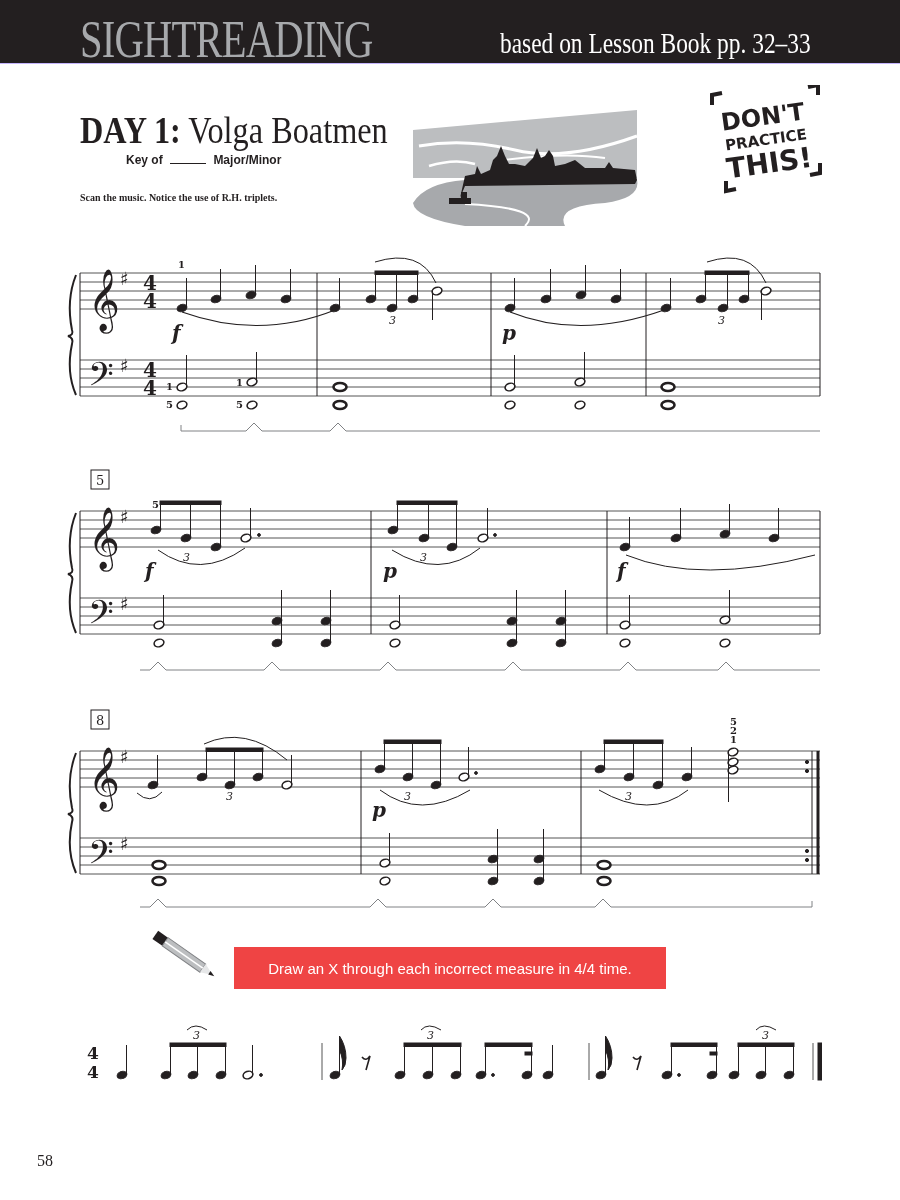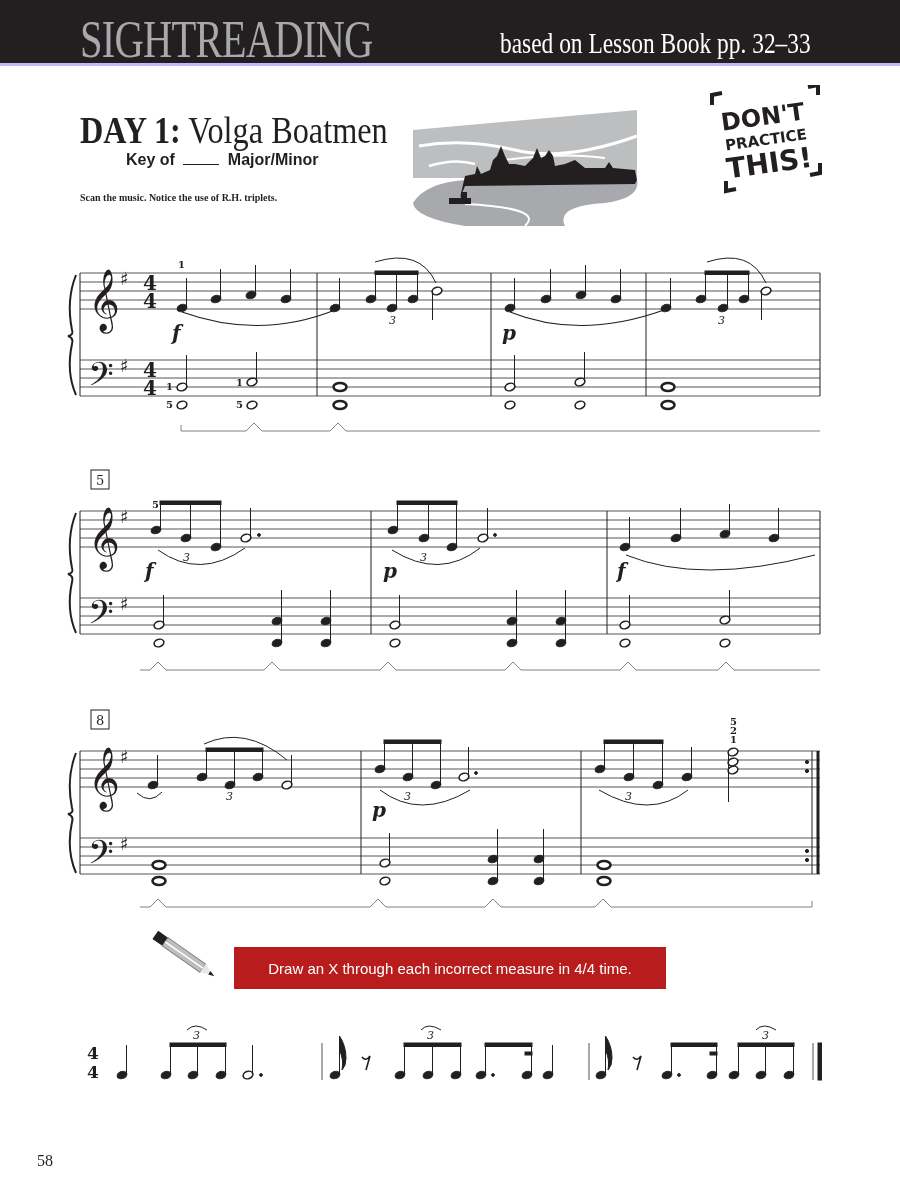--- a/index.html
+++ b/index.html
@@ -1,30 +1,30 @@
 <!DOCTYPE html>
 <html><head>
 <meta charset="utf-8">
 <style>
   html, body { margin:0; padding:0; background:#fff; }
   body { width:900px; height:1200px; position:relative; overflow:hidden; font-family:"Liberation Serif", serif; color:#231f20; }
-  .header-bar { position:absolute; left:0; top:0; width:900px; height:63px; background:#231f20; border-bottom:3px solid #c4b5fd;text-align:center; }
+  .header-bar { position:absolute; left:0; top:0; width:900px; height:63px; background:#231f20; border-bottom:1px solid #c4b5fd;text-align:center; }
   .header-title { position:absolute; left:80px; top:14px; font-family:"Liberation Serif", serif; font-size:52px; line-height:52px; color:#a7a9ac; letter-spacing:-1px; transform:scaleX(0.78); transform-origin:left top; font-weight:normal; }
   .header-sub { position:absolute; left:500px; top:28px; font-family:"Liberation Serif", serif; font-size:30px; line-height:30px; color:#fff; transform:scaleX(0.78); transform-origin:left top; white-space:nowrap; }
   .day-title { position:absolute; left:80px; top:110px; font-size:38px; line-height:40px; white-space:nowrap; transform:scaleX(0.85); transform-origin:left top; }
   .day-title b { font-weight:bold; }
-  .key-line { position:absolute; left:126px; top:151px; font-family:"Liberation Sans", sans-serif; font-weight:bold; font-size:16px; white-space:nowrap; }
+  .key-line { position:absolute; left:126px; top:151px; font-family:"Liberation Sans", sans-serif; font-weight:bold; font-size:12px; white-space:nowrap; }
   .key-blank { display:inline-block; width:36px; border-bottom:1.5px solid #231f20; margin:0 4px; height:12px; }
   .instructions { position:absolute; left:80px; top:190px; font-size:10px; font-weight:bold; line-height:16px; width:340px; }
   .illustration { position:absolute; left:405px; top:108px; }
   .dont-practice { position:absolute; left:700px; top:85px; }
   .music { position:absolute; left:0; top:0; }
   .page-number { position:absolute; left:37px; top:1152px; font-size:16px; }
   .pencil { position:absolute; left:148px; top:928px; }
-  .draw-box { position:absolute; left:234px; top:947px; width:432px; height:42px; background:#b91c1c; color:#fff; font-family:"Liberation Sans", sans-serif; font-size:15px; display:flex; align-items:center; justify-content:center; white-space:nowrap; }
+  .draw-box { position:absolute; left:234px; top:947px; width:432px; height:42px; background:#ef4444; color:#fff; font-family:"Liberation Sans", sans-serif; font-size:15px; display:flex; align-items:center; justify-content:center; white-space:nowrap; }
 </style>
 </head>
 <body>
 
 <div class="header-bar">
   <div class="header-title">SIGHTREADING</div>
   <div class="header-sub">based on Lesson Book pp. 32–33</div>
 </div>
 
 <div class="day-title">

